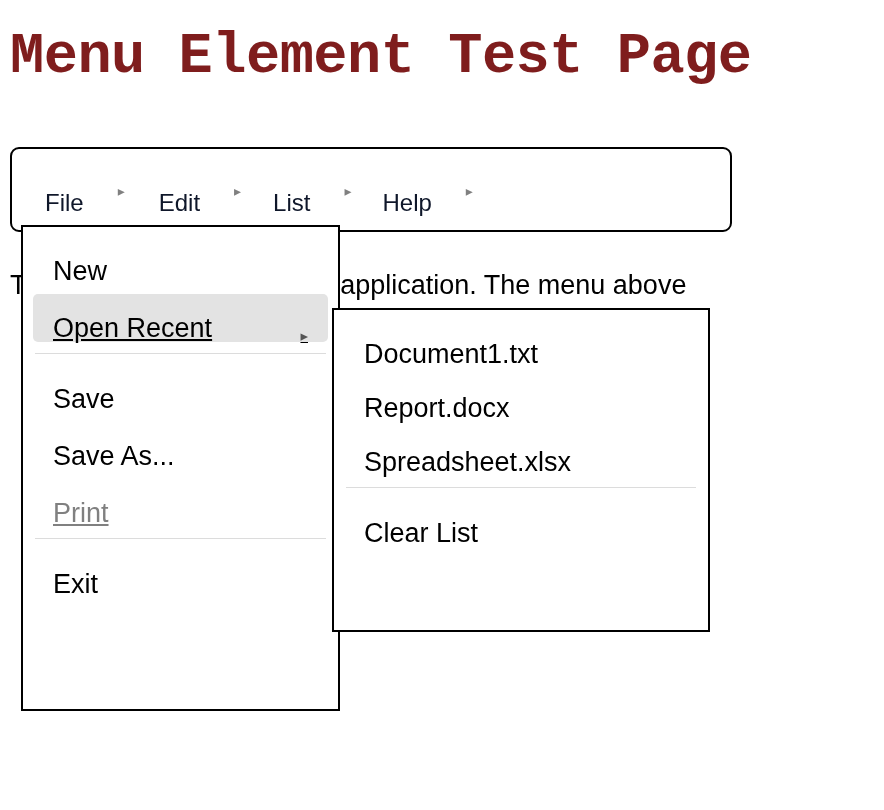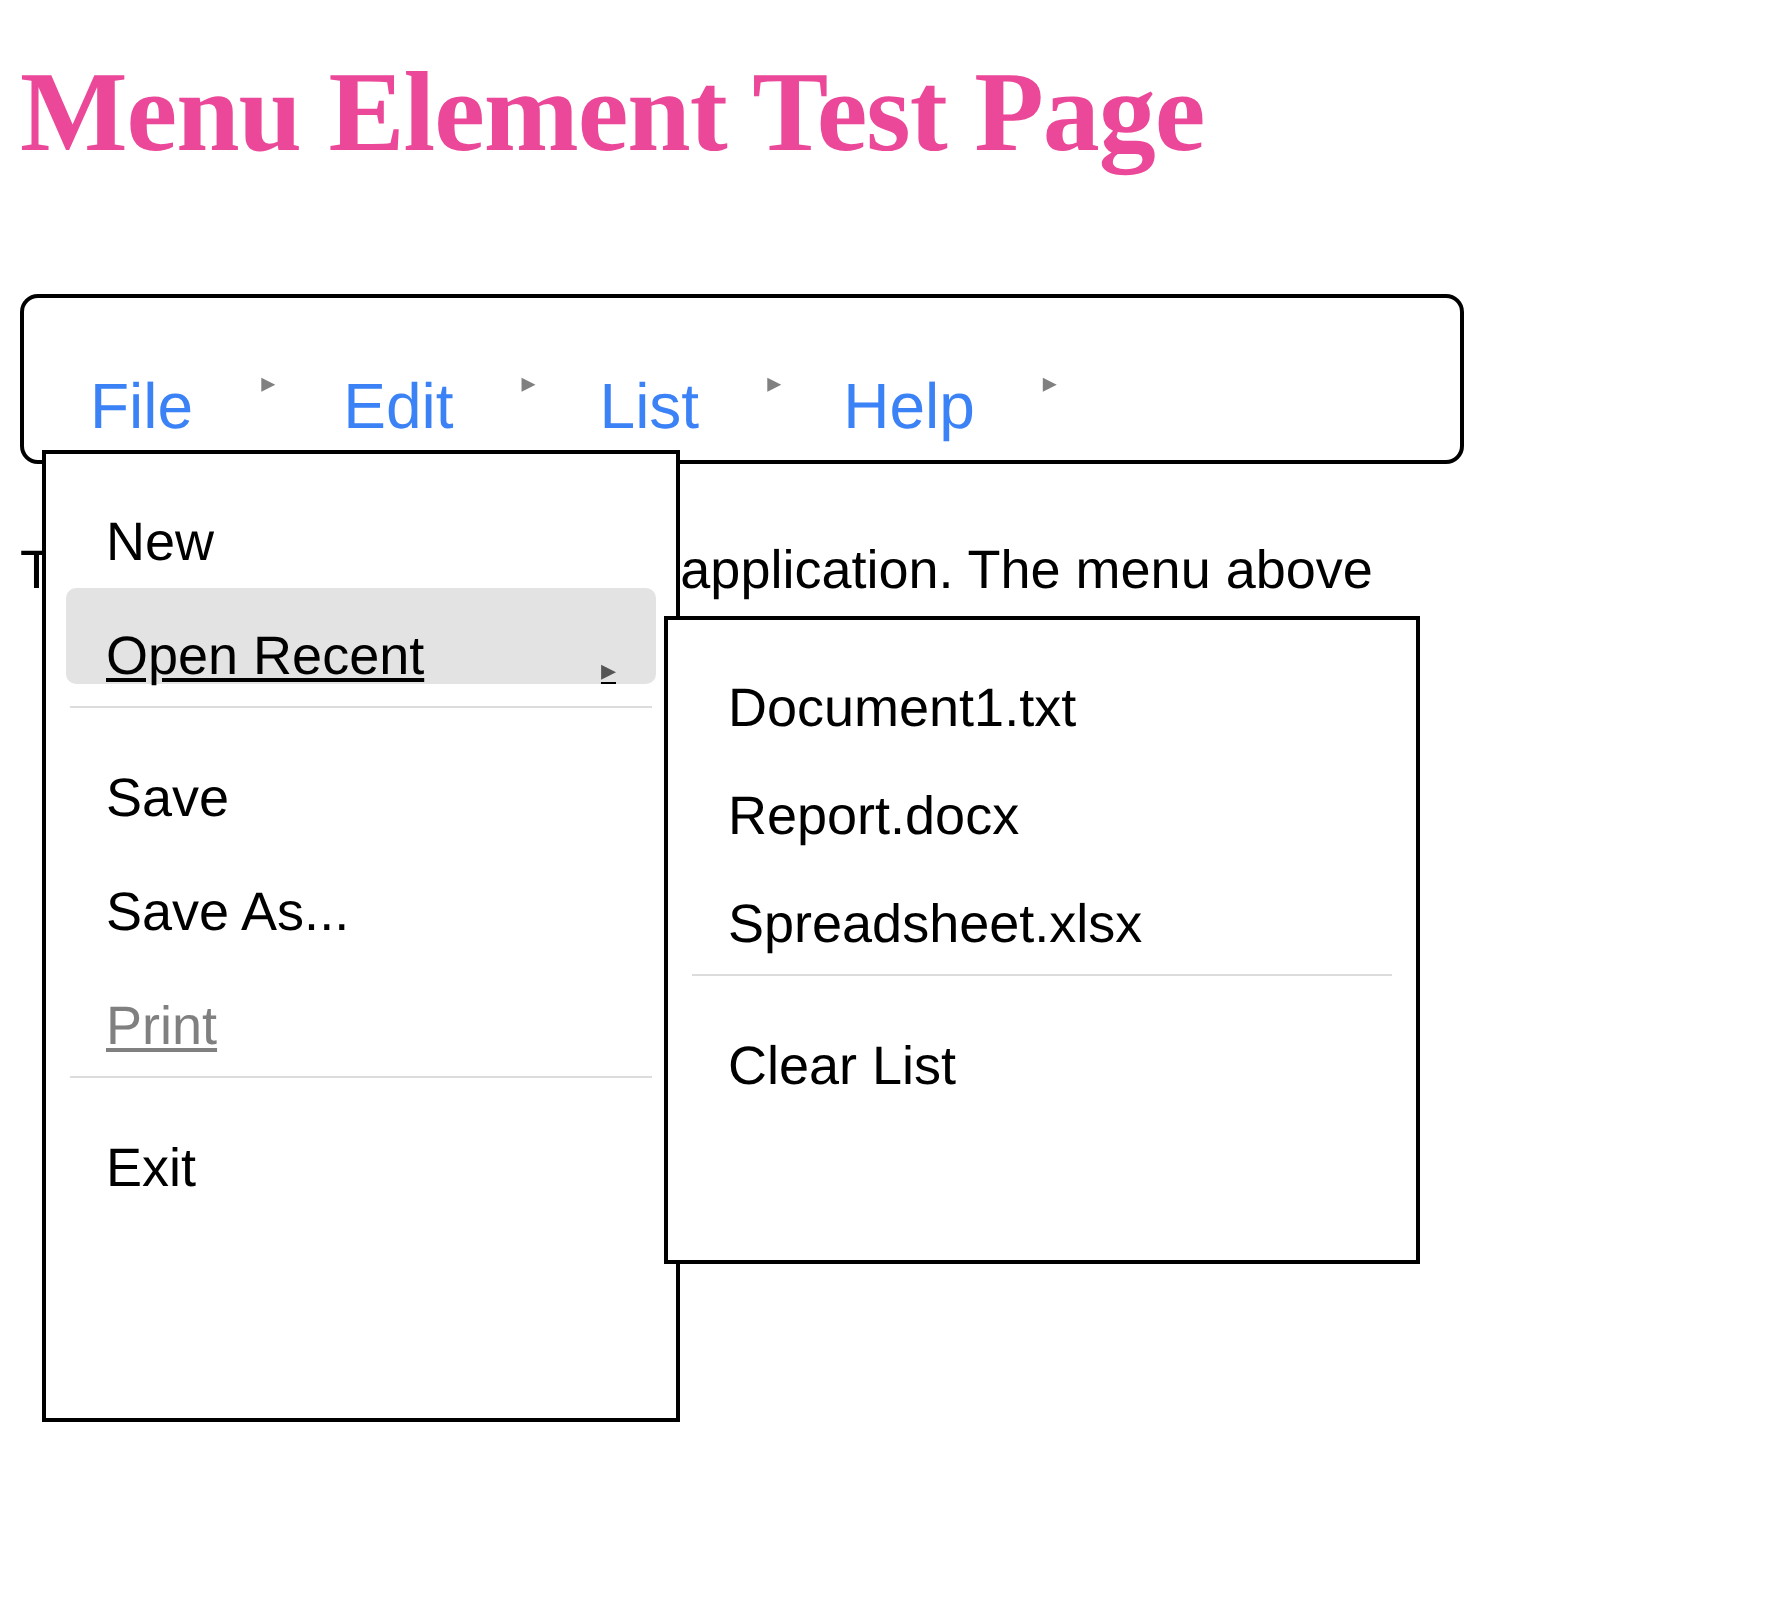--- a/index.html
+++ b/index.html
@@ -17,26 +17,26 @@
     color: #000000;
     -webkit-font-smoothing: antialiased;
   }
 
   
   .page-title {
     position: absolute;
     left: 10px;
     top: 26px;
     margin: 0;
-    font-family: Liberation Serif, serif;
+    font-family: Liberation Mono, monospace;
     font-size: 57px;
     font-weight: 700;
     letter-spacing: -0.5px;
     line-height: 1.1;
-    color: #ec4899;
+    color: #7f1d1d;
     white-space: nowrap;
   }
 
   
   .description {
     position: absolute;
     left: 10px;
     top: 268px;
     width: 900px;
     margin: 0;
@@ -64,23 +64,23 @@
   }
   .menubar-item {
     display: flex;
     align-items: center;
     height: 100%;
     padding: 0 0 0 0;
     cursor: default;
     white-space: nowrap;
   }
   .menubar-item .mb-label {
-    font-size: 32px;
-    line-height: 1;
-    color: #3b82f6;
+    font-size: 24px;
+    line-height: 1;
+    color: #0f172a;
     margin-top: 26px;
   }
   .menubar-item .mb-arrow {
     margin-left: 34px;
     color: #808080;
     font-size: 14px;
     line-height: 1;
     transform: translateY(1px);
   }
   .mb-file   { margin-left: 33px; }

